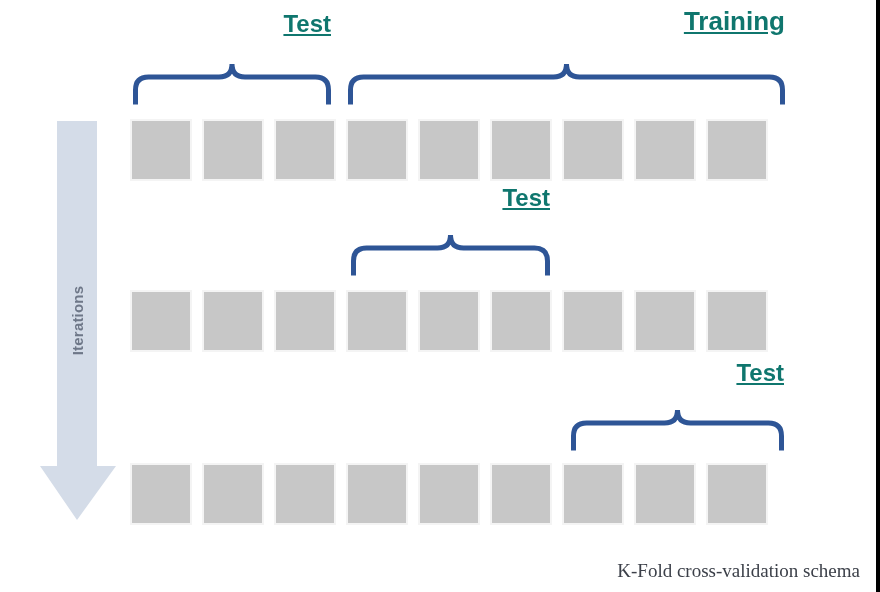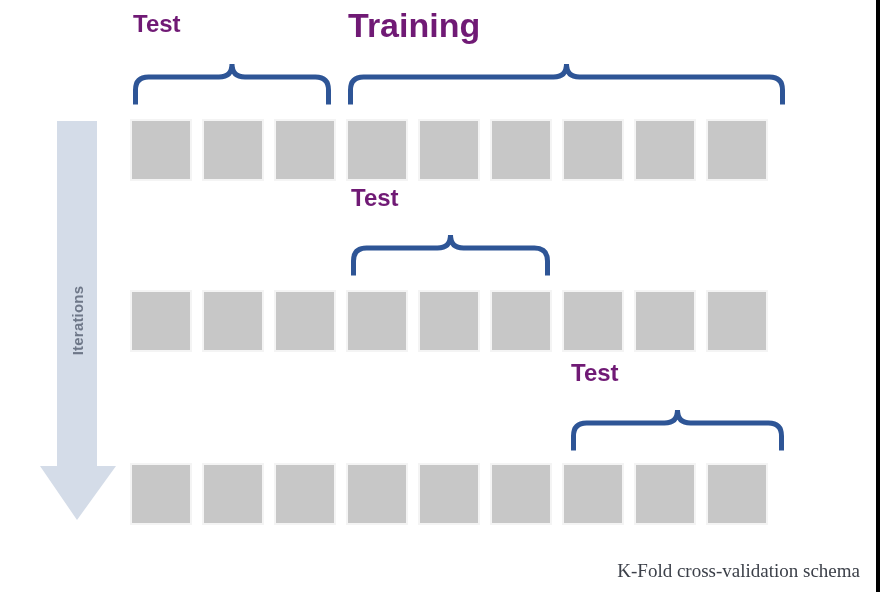--- a/index.html
+++ b/index.html
@@ -75,25 +75,26 @@
     background: #C7C7C7;
     box-shadow: 0 0 0 2px #F4F4F4;
   }
 
   
   .brace-group { position: absolute; }
   .brace-svg { display: block; overflow: visible; }
   .brace-label {
     position: absolute;
     width: 100%;
-    text-align: left;
+    text-align: right;
     font-family: "Liberation Sans", sans-serif;
     font-weight: bold;
-    color: #701a75;
+    color: #0f766e;
     white-space: nowrap;
+    text-decoration: underline;
   }
 
   
   #caption {
     position: absolute;
     left: 0;
     top: 560px;
     width: 860px;
     text-align: right;
     font-family: "Liberation Serif", serif;
@@ -156,21 +157,21 @@
   </div>
   <div class="brace-label" style="left:133px; top:10px; width:198px; font-size:24px;">
     <span>Test</span>
   </div>
 
   <div class="brace-group" style="left:348px; top:51px; width:437px; height:56px;">
     <svg class="brace-svg" viewBox="0 0 437 56" width="437" height="56" preserveAspectRatio="none">
       <path d="M 2.5 53.5 L 2.5 39 Q 2.5 26 15.5 26 L 205.5 26 Q 218.5 26 218.5 13 Q 218.5 26 231.5 26 L 421.5 26 Q 434.5 26 434.5 39 L 434.5 53.5" fill="none" stroke="#2E5596" stroke-width="5" stroke-linecap="butt"></path>
     </svg>
   </div>
-  <div class="brace-label" style="left:348px; top:6px; width:437px; font-size:34px;">
+  <div class="brace-label" style="left:348px; top:6px; width:437px; font-size:26px;">
     <span>Training</span>
   </div>
 
   <div class="brace-group" style="left:351px; top:228px; width:199px; height:50px;">
     <svg class="brace-svg" viewBox="0 0 199 50" width="199" height="50" preserveAspectRatio="none">
       <path d="M 2.5 47.5 L 2.5 33 Q 2.5 20 15.5 20 L 86.5 20 Q 99.5 20 99.5 7 Q 99.5 20 112.5 20 L 183.5 20 Q 196.5 20 196.5 33 L 196.5 47.5" fill="none" stroke="#2E5596" stroke-width="5" stroke-linecap="butt"></path>
     </svg>
   </div>
   <div class="brace-label" style="left:351px; top:184px; width:199px; font-size:24px;">
     <span>Test</span>

